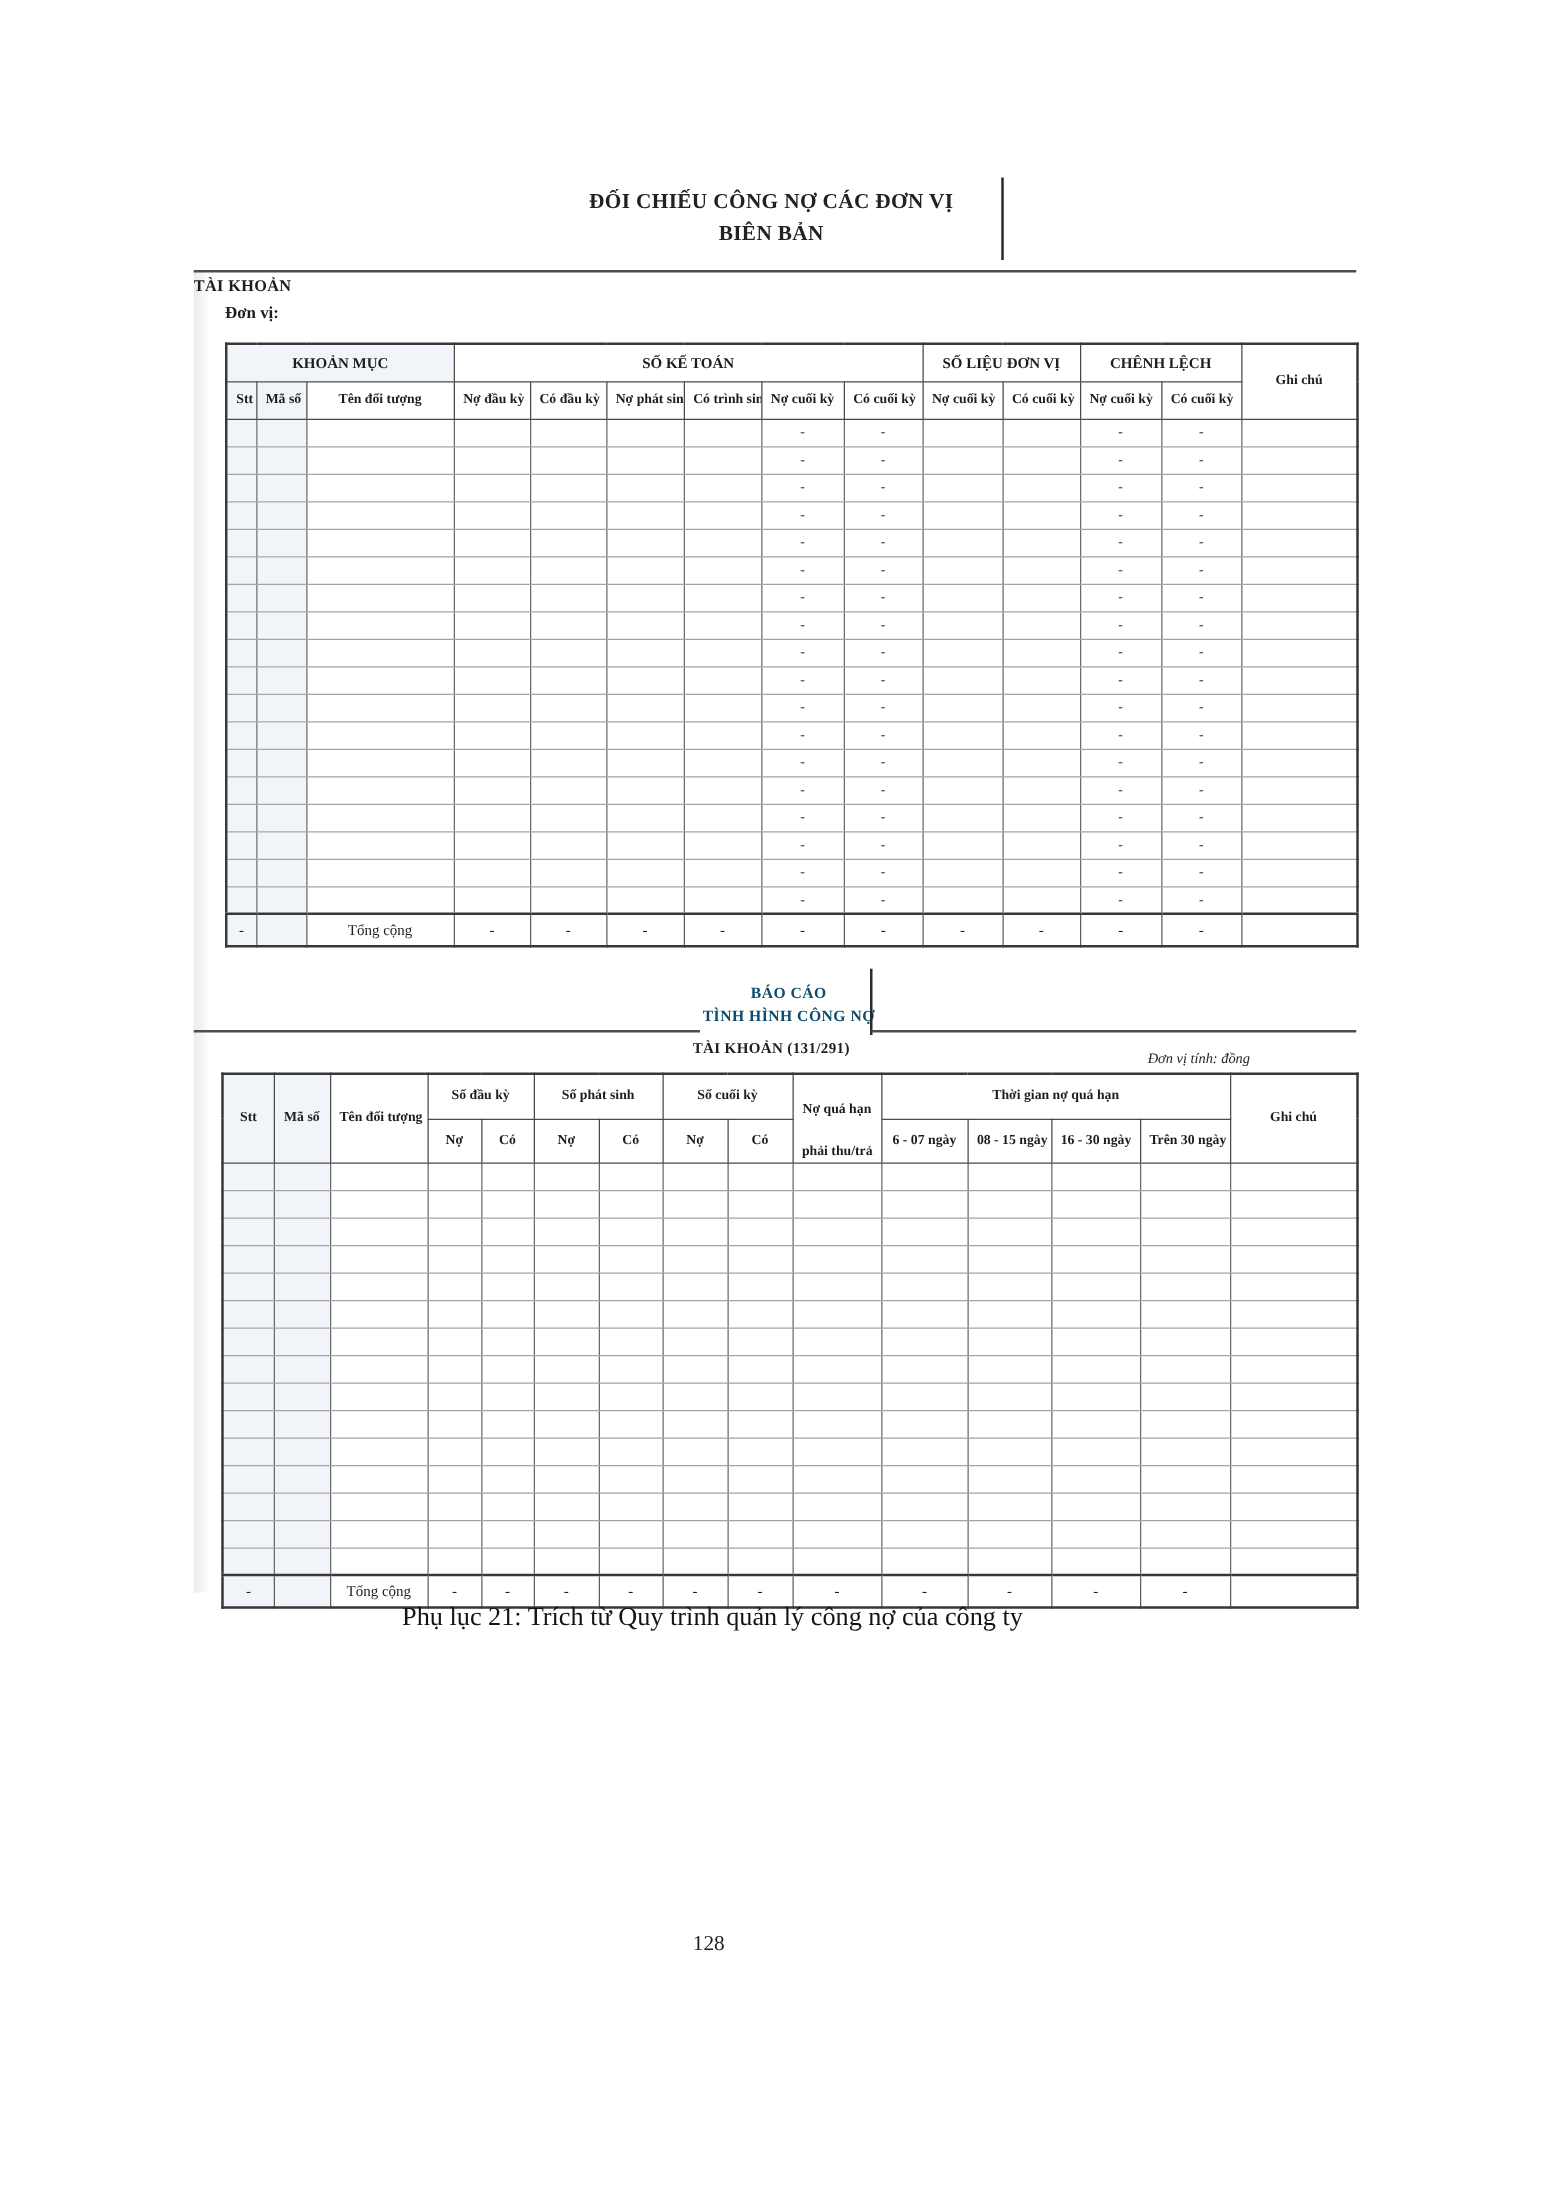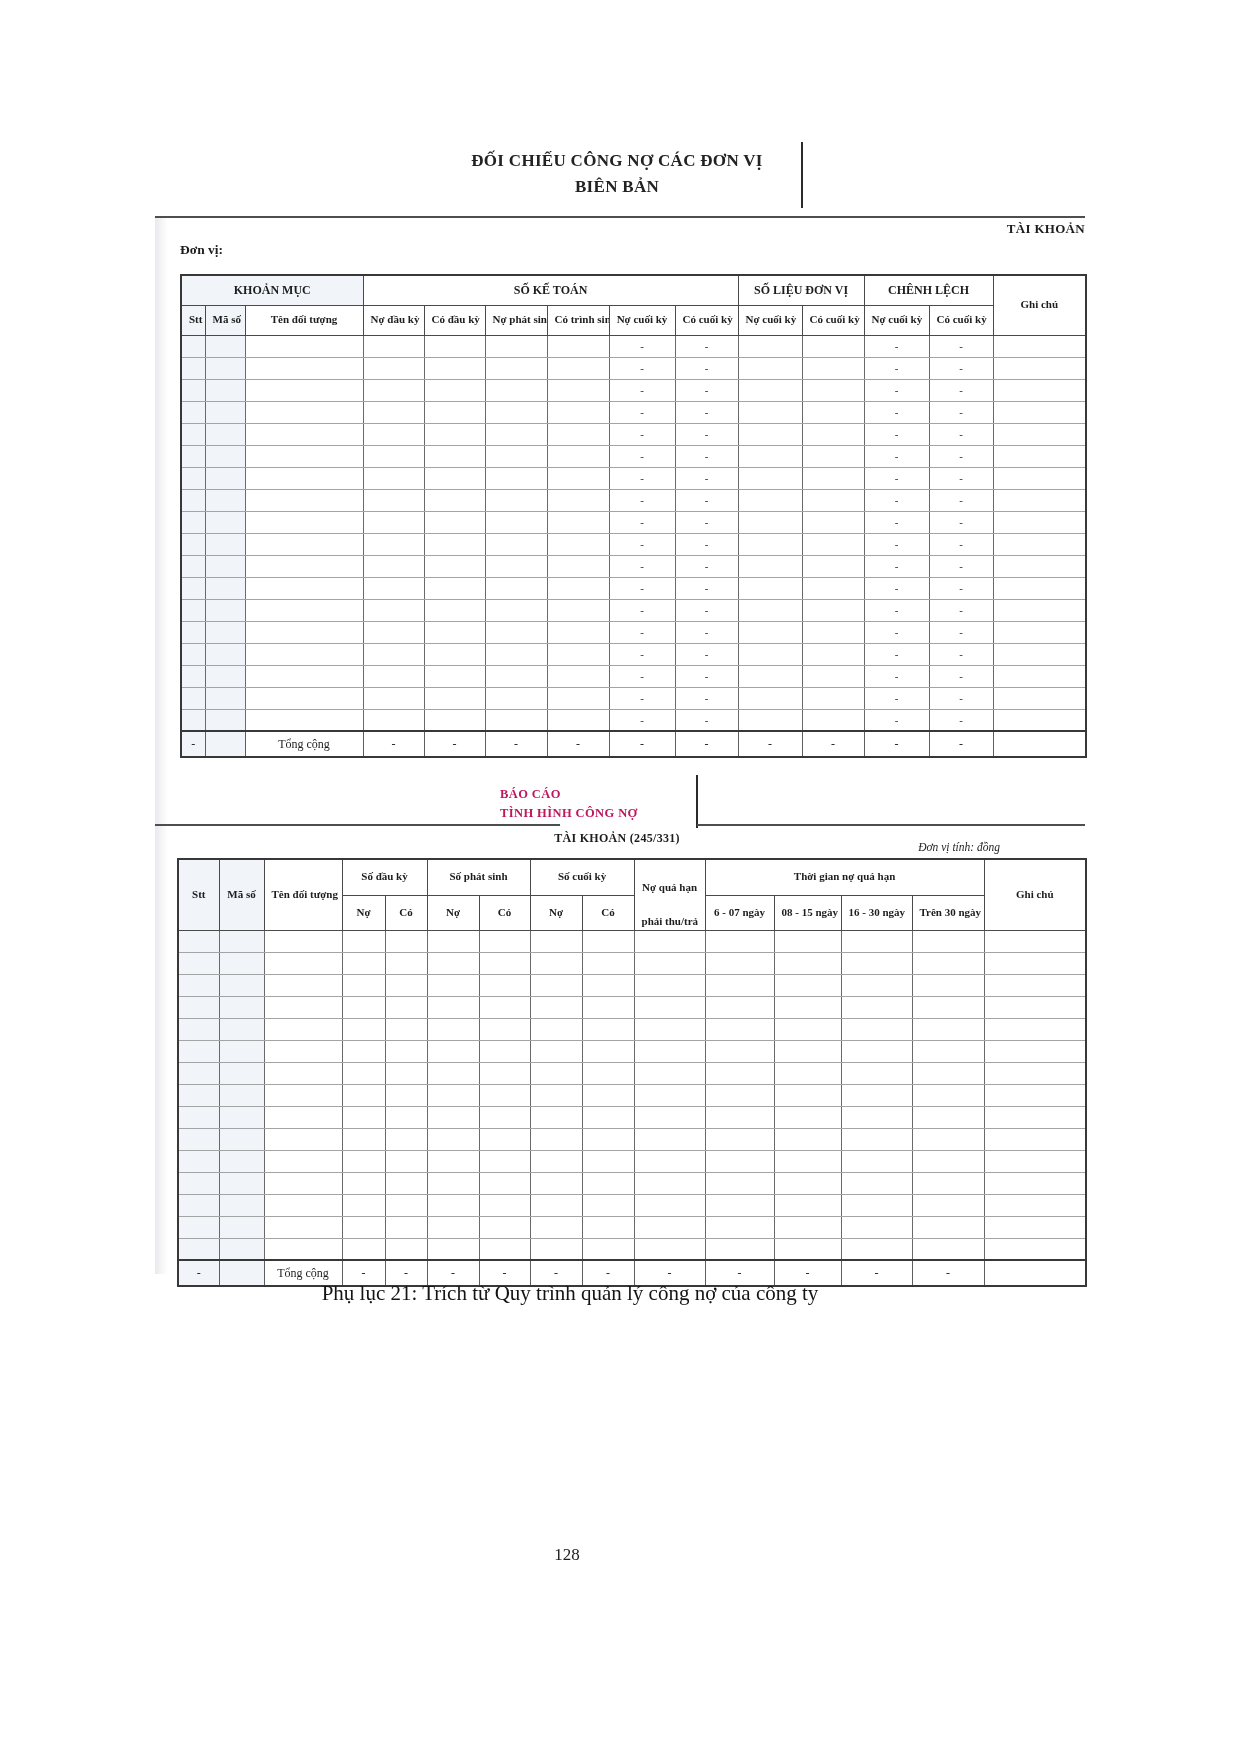--- a/index.html
+++ b/index.html
@@ -20,29 +20,29 @@
   .vbar { width:2px; background:#2b2b2b; }
   .rule { height:2px; background:#4e4e4e; }
 
   
   .doc-title {
     left:357px; top:148px; width:520px; text-align:center;
     font-weight:bold; font-size:17px; line-height:1.55; letter-spacing:.3px;
     color:#222;
   }
   .account-heading {
-    left:155px; top:221px; width:930px; text-align:right;
+    left:155px; top:221px; width:930px; text-align:left;
     font-weight:bold; font-size:13px; letter-spacing:.3px;
   }
   .unit-label { left:180px; top:242px; font-weight:bold; font-size:13.5px; }
 
   .report-title {
-    left:500px; top:785px; width:262px; text-align:left;
+    left:500px; top:785px; width:262px; text-align:center;
     font-weight:bold; font-size:12.5px; line-height:1.55; letter-spacing:.4px;
-    color:#be185d;
+    color:#0c4a6e;
   }
   .report-account {
     left:455px; top:831px; width:324px; text-align:center;
     font-weight:bold; font-size:12px; letter-spacing:.3px;
   }
   .unit-note {
     left:820px; top:841px; width:180px; text-align:right;
     font-style:italic; font-size:11.5px;
   }
 
@@ -454,21 +454,21 @@
   </tfoot>
 </table>
 
 <div class="abs report-title">
   <div>BÁO CÁO</div>
   <div>TÌNH HÌNH CÔNG NỢ</div>
 </div>
 <div class="abs vbar" style="left:696px; top:775px; height:53px;"></div>
 <div class="abs rule" style="left:155px; top:824px; width:405px; height:1.5px;"></div>
 <div class="abs rule" style="left:697px; top:824px; width:388px; height:1.5px;"></div>
-<div class="abs report-account">TÀI KHOẢN (245/331)</div>
+<div class="abs report-account">TÀI KHOẢN (131/291)</div>
 <div class="abs unit-note">Đơn vị tính: đồng</div>
 
 <table id="table2" class="abs grid">
   <colgroup>
     <col class="tint" style="width:41px">
       <col class="tint" style="width:45px">
       <col style="width:78px">
     <col style="width:43px">
       <col style="width:42px">
       <col style="width:52px">

